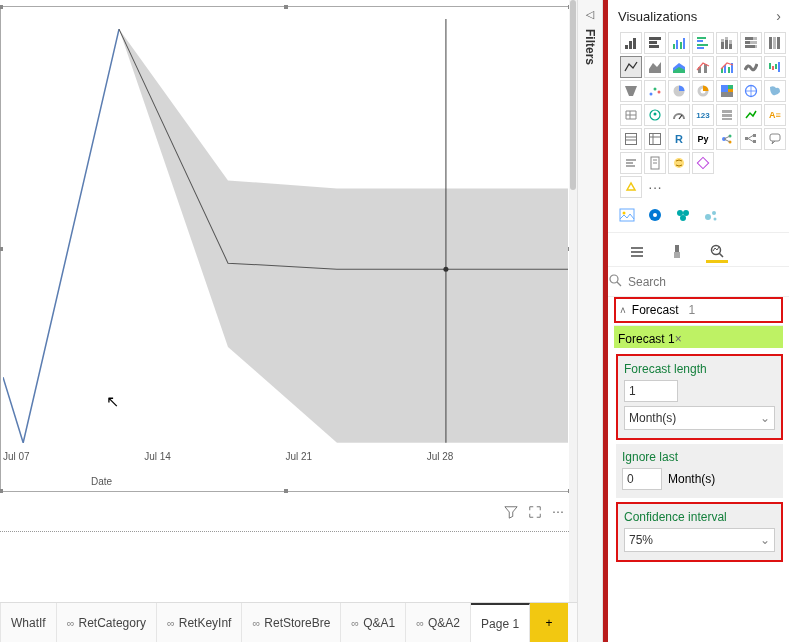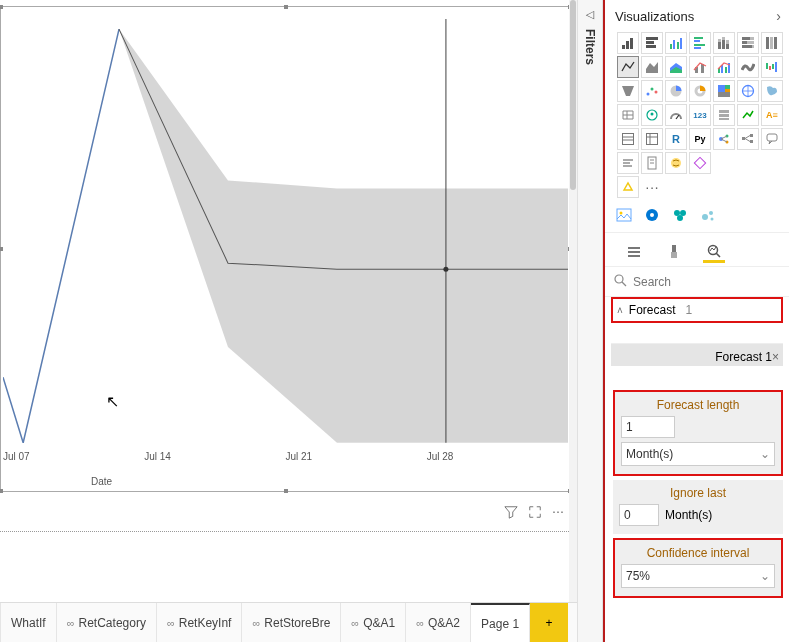--- a/index.html
+++ b/index.html
@@ -31,46 +31,46 @@
   .tab .lnk{ color:#888; font-size:11px;}
   .tab.active{ background:#fff; border-top:2px solid #333;}
   .add-tab{ width:38px; display:flex; align-items:center; justify-content:center; background:#f2c811; color:#000; font-size:18px; cursor:pointer;}
 
   
   .filters-rail { width:26px; background:#f6f6f6; border-left:1px solid #e0e0e0; border-right:1px solid #e0e0e0; display:flex; flex-direction:column; align-items:center; padding-top:8px; gap:8px;}
   .chev-left{ font-size:11px; color:#555;}
   .vtext{ writing-mode: vertical-rl; font-size:12px; font-weight:600; color:#333; }
 
   
-  .viz-pane { width:186px; border-left:2px solid #b91c1c; display:flex; flex-direction:column; background:#fff; }
+  .viz-pane { width:186px; border-left:5px solid #b91c1c; display:flex; flex-direction:column; background:#fff; }
   .viz-header { display:flex; align-items:center; justify-content:space-between; padding:8px 8px 6px 10px;}
   .viz-header .ttl{ font-size:13px; color:#222;}
   .viz-header .chev{ color:#666; font-size:14px;}
   .viz-grid { padding: 2px 6px 4px 12px; display:grid; grid-template-columns: repeat(7, 22px); grid-auto-rows:22px; gap:2px;}
   .viz-grid .vi { width:22px; height:22px; border:1px solid #ddd; display:flex; align-items:center; justify-content:center; color:#444; font-size:11px; cursor:pointer; }
   .viz-grid .vi.sel{ background:#e8e8e8; border-color:#888;}
   .viz-grid .vi.r{color:#1f77b4;font-weight:bold}
   .viz-grid .vi.py{color:#000;font-weight:bold}
   .viz-grid .more{border:none;font-size:14px;color:#666}
   .viz-custom-row{ padding:4px 8px 8px 10px; display:flex; gap:10px; align-items:center; border-bottom:1px solid #eee;}
   .vc { width:18px; height:18px; display:flex; align-items:center; justify-content:center;}
   .pane-tabs{ display:flex; gap:18px; padding:8px 0 0 18px; border-bottom:1px solid #eee; height:34px;}
   .pane-tabs .pt{ width:22px; height:22px; display:flex;align-items:center;justify-content:center;color:#555; cursor:pointer; font-size:15px;}
   .pane-tabs .pt.active{ border-bottom:3px solid #f2c811;}
-  .search-row{ display:flex; align-items:center; gap:6px; padding:6px 8px; border-bottom:1px solid #eee;}
+  .search-row{ display:flex; align-items:center; gap:6px; padding:6px 0; border-bottom:1px solid #eee;}
   .search-row input{ flex:1; border:none; outline:none; font-size:12px; color:#666;}
   .section-hdr{ display:flex; align-items:center; gap:6px; padding:6px 8px; }
   .section-hdr .arr{color:#666;font-size:10px}
   .red-box{ border:2px solid #d11; }
   .red-hdr{ margin:0 6px; padding:4px 4px;}
-  .subcard{ margin:20px 6px; border-top:1px solid #eee; padding:6px 4px 2px; display:flex; justify-content:flex-end; align-items:center; background:#e5e5e5;}
+  .subcard{ margin:2px 6px; border-top:1px solid #eee; padding:6px 4px 2px; display:flex; justify-content:flex-start; align-items:center; background:#bef264;}
   .subcard .x{ color:#666; cursor:pointer;}
   .prop-scroll{ flex:1; overflow:auto; padding:0 4px 10px 6px;}
   .prop-group{ background:#efefef; margin:4px 2px; padding:6px 6px 8px;}
-  .prop-label{ font-size:12px; color:#a16207; margin-bottom:4px;text-align:center;}
+  .prop-label{ font-size:12px; color:#15803d; margin-bottom:4px;}
   .prop-input{ width:54px; height:22px; background:#fff; border:1px solid #ccc; padding:2px 4px; font-size:12px; color:#333;}
   .prop-select{ width:100%; height:24px; background:#fff; border:1px solid #ccc; padding:2px 4px; font-size:12px; color:#333; margin-top:4px; display:flex; justify-content:space-between; align-items:center; cursor:pointer;}
   .row2{ display:flex; gap:6px; align-items:center;}
 </style>
 </head>
 <body>
 
 <div class="root">
 
   <div class="canvas-col">

